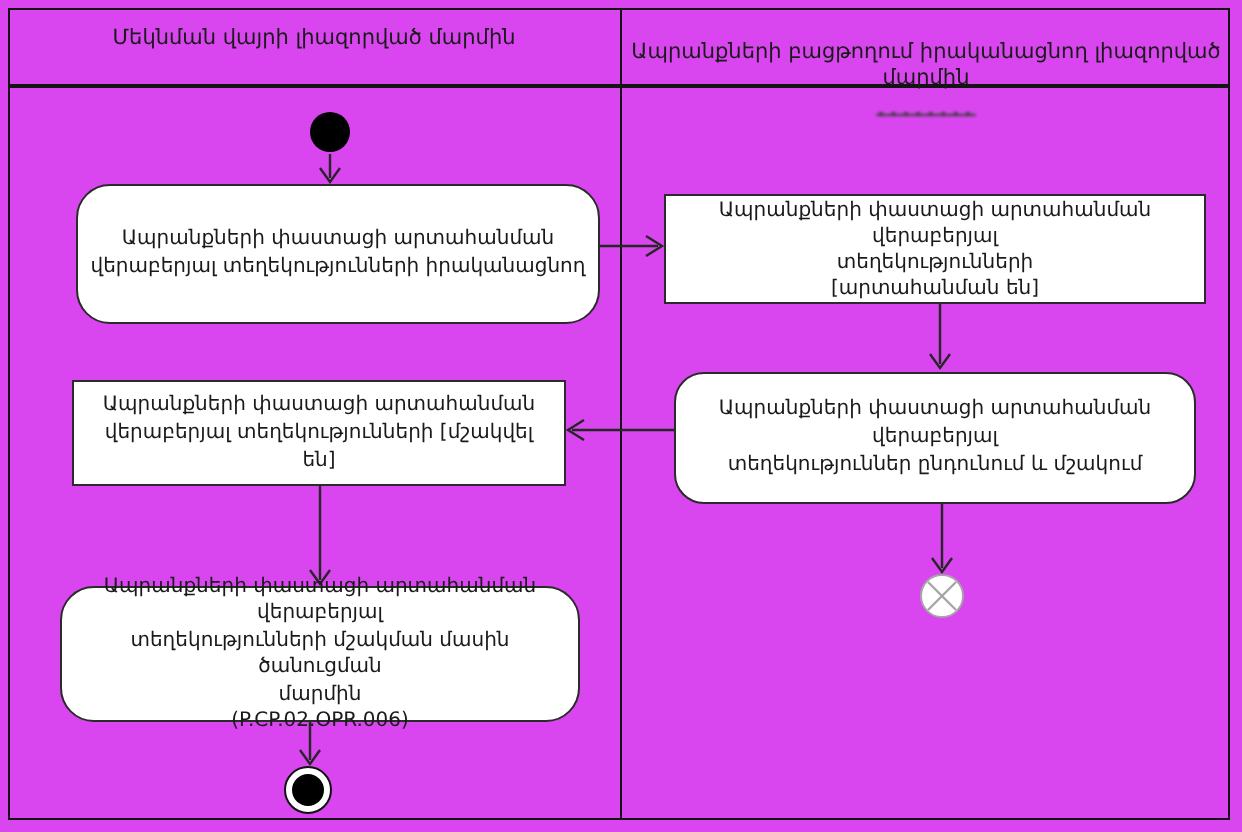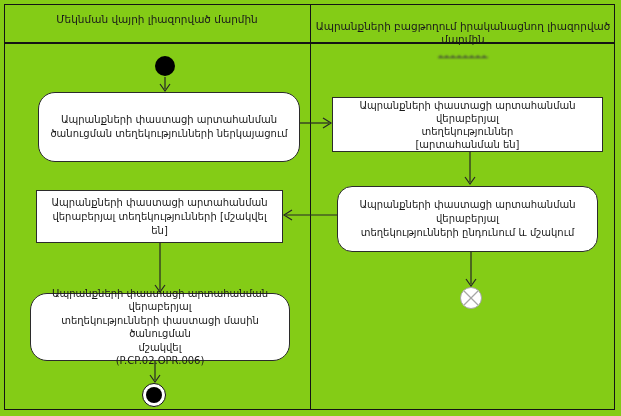--- a/index.html
+++ b/index.html
@@ -1,17 +1,17 @@
 <!DOCTYPE html>
 <html><head>
 <meta charset="utf-8">
 <style>
   html,body{margin:0;padding:0;background:#fff;}
   .canvas{
-    position:relative;width:621px;height:416px;background:#84cc16;
+    position:relative;width:621px;height:416px;background:#d946ef;
     font-family:"DejaVu Sans",sans-serif;color:#1a1a1a;overflow:hidden;
   }
   .frame{position:absolute;left:4px;top:4px;width:611px;height:406px;
     border:1.5px solid #141414;box-sizing:border-box;}
   .lane-divider{position:absolute;left:309.5px;top:4px;width:1.5px;height:406px;background:#141414;}
   .header-sep{position:absolute;left:4px;top:42px;width:611px;height:1.5px;background:#141414;}
   .lane-title{position:absolute;text-align:center;font-size:10.5px;line-height:13px;}
   .lane-title.left{left:6px;top:13px;width:302px;}
   .lane-title.right{left:312px;top:8px;width:302px;margin-top:12px;}
   .blurred{
@@ -80,43 +80,43 @@
     <g>
       <line x1="155" y1="361" x2="155" y2="380"></line>
       <polyline points="150,375 155,382 160,375"></polyline>
     </g>
   </svg>
 
   <div class="node initial"></div>
 
   <div class="box rounded" style="left:38px;top:92px;width:262px;height:70px;">
     <div>Ապրանքների փաստացի արտահանման</div>
-    <div>ծանուցման տեղեկությունների ներկայացում</div>
+    <div>վերաբերյալ տեղեկությունների իրականացնող</div>
   </div>
 
   <div class="box" style="left:332px;top:97px;width:271px;height:55px;line-height:13px;">
     <div>Ապրանքների փաստացի արտահանման վերաբերյալ</div>
-    <div>տեղեկություններ</div>
+    <div>տեղեկությունների</div>
     <div>[արտահանման են]</div>
   </div>
 
   <div class="box rounded" style="left:337px;top:186px;width:261px;height:66px;border-radius:15px;">
     <div>Ապրանքների փաստացի արտահանման վերաբերյալ</div>
-    <div>տեղեկությունների ընդունում և մշակում</div>
+    <div>տեղեկություններ ընդունում և մշակում</div>
   </div>
 
   <div class="box" style="left:36px;top:190px;width:247px;height:53px;">
     <div>Ապրանքների փաստացի արտահանման</div>
     <div>վերաբերյալ տեղեկությունների [մշակվել են]</div>
   </div>
 
   <div class="box rounded" style="left:30px;top:293px;width:260px;height:68px;line-height:13.5px;">
     <div>Ապրանքների փաստացի արտահանման վերաբերյալ</div>
-    <div>տեղեկությունների փաստացի մասին ծանուցման</div>
-    <div>մշակվել</div>
+    <div>տեղեկությունների մշակման մասին ծանուցման</div>
+    <div>մարմին</div>
     <div>(P.CP.02.OPR.006)</div>
   </div>
 
   <div class="node final-outer">
     <div class="final-inner"></div>
   </div>
 
   <div class="node flow-final">
     <svg width="20" height="20" viewBox="0 0 20 20" style="display:block">
       <line x1="3" y1="3" x2="17" y2="17" stroke="#a6a6a6" stroke-width="1.2"></line>

